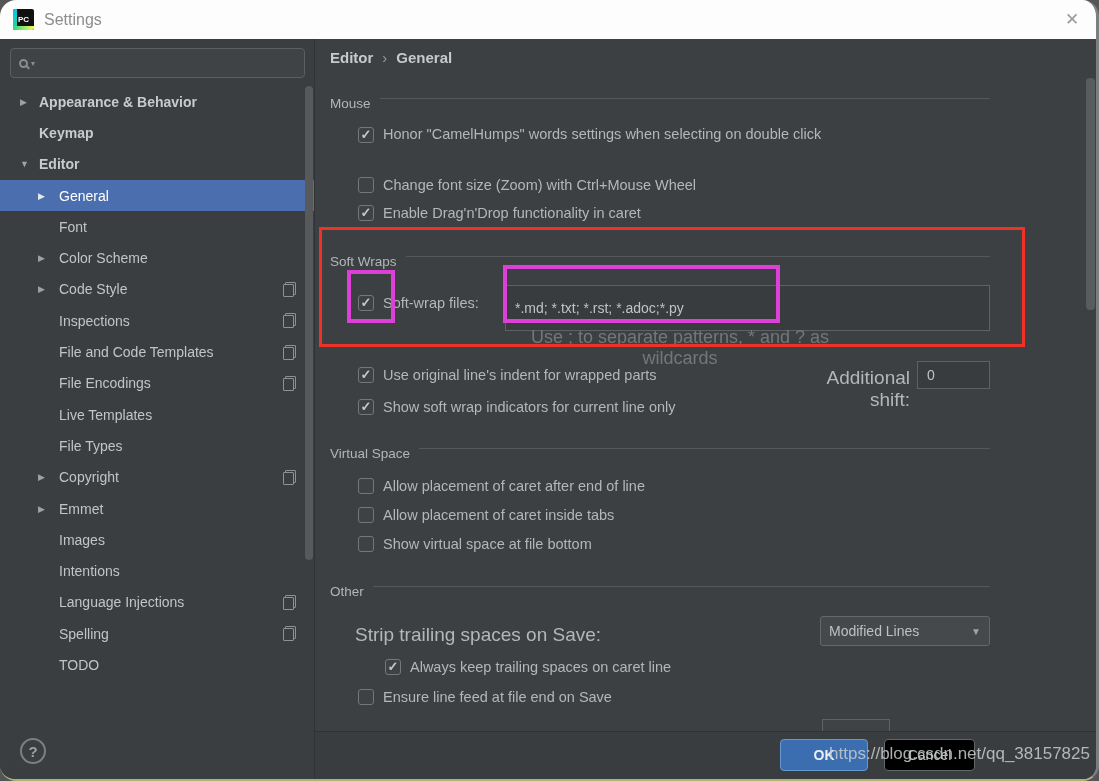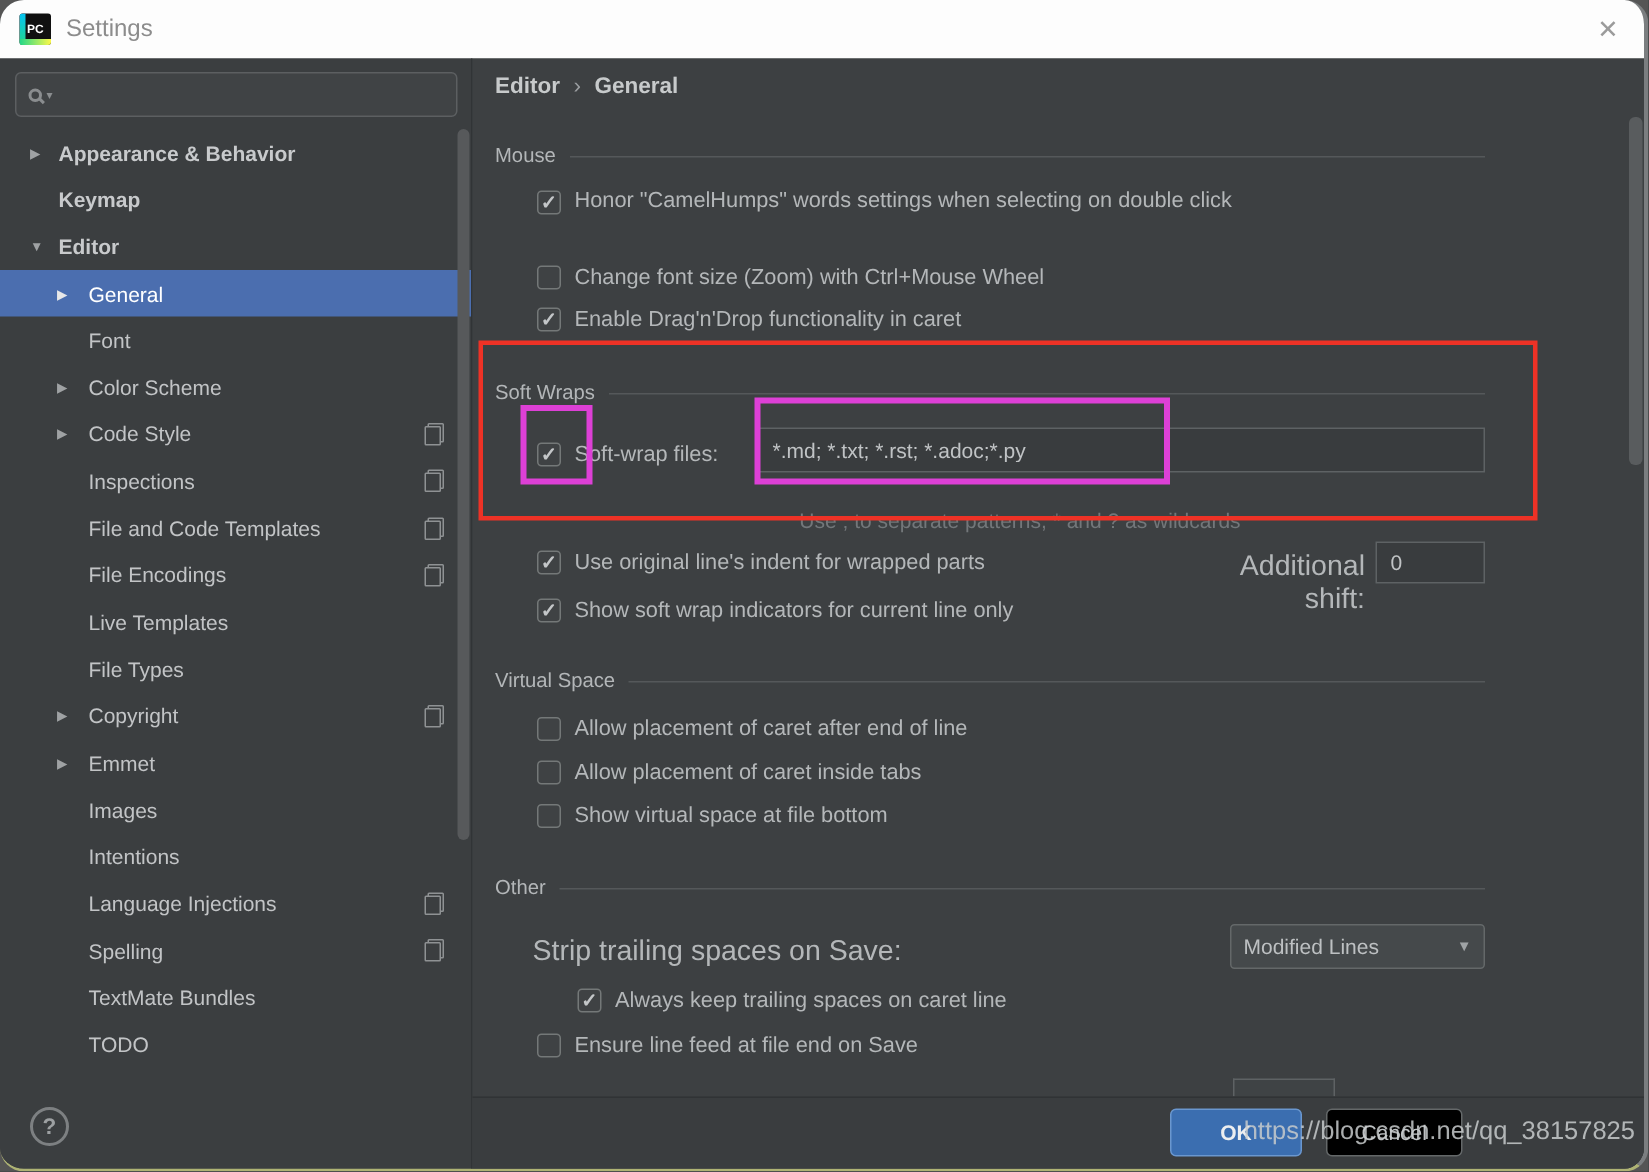--- a/index.html
+++ b/index.html
@@ -36,33 +36,33 @@
   .copy-ic { width:13px; height:15px; position:relative; margin-left:auto; margin-right:18px; flex:0 0 auto; }
   .copy-ic::before { content:""; position:absolute; right:0; top:0; width:9px; height:11px; border:1px solid #8f9294; border-radius:1px; }
   .copy-ic::after  { content:""; position:absolute; left:0; bottom:0; width:9px; height:11px; border:1px solid #8f9294; background:#3b3e40; border-radius:1px; }
   .sb-scroll { position:absolute; left:305px; top:47px; width:8px; height:474px; background:#57595b; border-radius:4px; }
   .help-btn { position:absolute; left:20px; top:699px; width:26px; height:26px; border:2px solid #7d8082; border-radius:50%; color:#9da0a2; font-size:15px; font-weight:bold; text-align:center; line-height:23px; cursor:pointer; }
 
   
   .main { position:absolute; left:315px; top:39px; width:784px; height:742px; background:#3d4042; }
   .breadcrumb { position:absolute; left:15px; top:10px; font-size:15px; font-weight:bold; color:#c7cacb; display:flex; gap:9px; align-items:center; }
   .breadcrumb .sep { color:#9a9da0; font-weight:normal; font-size:15px; }
-  .sec { position:absolute; left:15px; width:660px; display:flex; align-items:center; gap:9px; }
+  .sec { position:absolute; left:15px; width:660px; display:flex; align-items:flex-start; gap:9px; }
   .sec-title { font-size:13.5px; color:#b3b6b8; white-space:nowrap; }
   .sec-line { flex:1; height:1px; background:#55585a; margin-top:2px; }
   .row { position:absolute; display:flex; align-items:flex-start; }
   .cb { width:16px; height:16px; border:1px solid #747878; border-radius:3px; background:#3f4244; flex:0 0 auto; text-align:center; cursor:pointer; }
   .cb .mark { display:block; color:#c3c6c8; font-size:13px; font-weight:bold; line-height:14px; }
   .cb-label { margin-left:9px; color:#b4b7b9; font-size:14.5px; line-height:21px; cursor:pointer; }
   .single .cb { margin-top:3px; }
   .single { height:22px; align-items:center; }
   .single .cb { margin-top:0; }
   .single .cb-label { line-height:16px; }
   .txt-field { background:#393c3e; border:1px solid #5e6264; color:#c0c3c5; font-size:14px; padding:0 9px; outline:none; font-family:"Liberation Sans",sans-serif; }
-  .hint { position:absolute; color:#73777a; font-size:14px;margin-top:12px; }
+  .hint { position:absolute; color:#73777a; font-size:18px; }
   .flabel { position:absolute; color:#b4b7b9; font-size:19px; }
   .dropdown { position:absolute; background:#45494b; border:1px solid #646869; border-radius:3px; display:flex; align-items:center; padding:0 8px; color:#bdc0c2; font-size:14px; cursor:pointer; }
   .dropdown .dd-arrow { margin-left:auto; color:#9fa3a5; font-size:10px; }
   .partial-field { position:absolute; left:507px; top:680px; width:68px; height:12px; border:1px solid #5e6264; border-bottom:none; background:#3f4345; }
   .ms-scroll { position:absolute; left:771px; top:39px; width:9px; height:232px; background:#595c5e; border-radius:4px; }
 
   
   .bottombar { position:absolute; left:0; top:692px; width:784px; height:50px; background:#3a3d3f; border-top:1px solid #303335; }
   .btn { position:absolute; top:7px; height:32px; border-radius:4px; font-size:14px; font-weight:bold; text-align:center; line-height:30px; cursor:pointer; }
   .btn-ok { left:465px; width:88px; background:#3b6eb0; border:1px solid #6a97cf; color:#eceef0; }
@@ -170,24 +170,20 @@
           <span class="tlabel">Language Injections</span>
           <span class="copy-ic"></span>
         </div>
       <div class="titem sub">
           <span class="arrow"></span>
           <span class="tlabel">Spelling</span>
           <span class="copy-ic"></span>
         </div>
       <div class="titem sub">
           <span class="arrow"></span>
-          <span class="tlabel">TextMate Bundles</span>
-        </div>
-      <div class="titem sub">
-          <span class="arrow"></span>
           <span class="tlabel">TODO</span>
         </div>
     </div>
     <div class="sb-scroll"></div>
     <div class="help-btn">?</div>
   </div>
 
   <div class="main">
     <div class="breadcrumb">
       <span>Editor</span>
@@ -221,21 +217,21 @@
     <div class="sec" style="top:215px">
       <span class="sec-title">Soft Wraps</span>
         <span class="sec-line"></span>
     </div>
     <div class="row single" style="top:253px; left:43px;">
       <span class="cb">
           <span class="mark">✓</span>
         </span>
       <span class="cb-label">Soft-wrap files:</span>
     </div>
-    <input class="txt-field" style="position: absolute; left: 190px; top: 246px; width: 485px; height: 30px;" value="*.md; *.txt; *.rst; *.adoc;*.py">
+    <input class="txt-field" style="position: absolute; left: 190px; top: 246px; width: 485px; height: 46px;" value="*.md; *.txt; *.rst; *.adoc;*.py">
     <div class="hint" style="left:190px; top:288px; width:350px; text-align:center;">Use ; to separate patterns, * and ? as wildcards</div>
     <div class="row single" style="top:325px; left:43px;">
       <span class="cb">
           <span class="mark">✓</span>
         </span>
       <span class="cb-label">Use original line's indent for wrapped parts</span>
     </div>
     <div class="flabel" style="left:470px; top:328px; width:125px; text-align:right;">Additional shift:</div>
     <input class="txt-field" style="position: absolute; left: 602px; top: 322px; width: 73px; height: 28px;" value="0">
     <div class="row single" style="top:357px; left:43px;">

